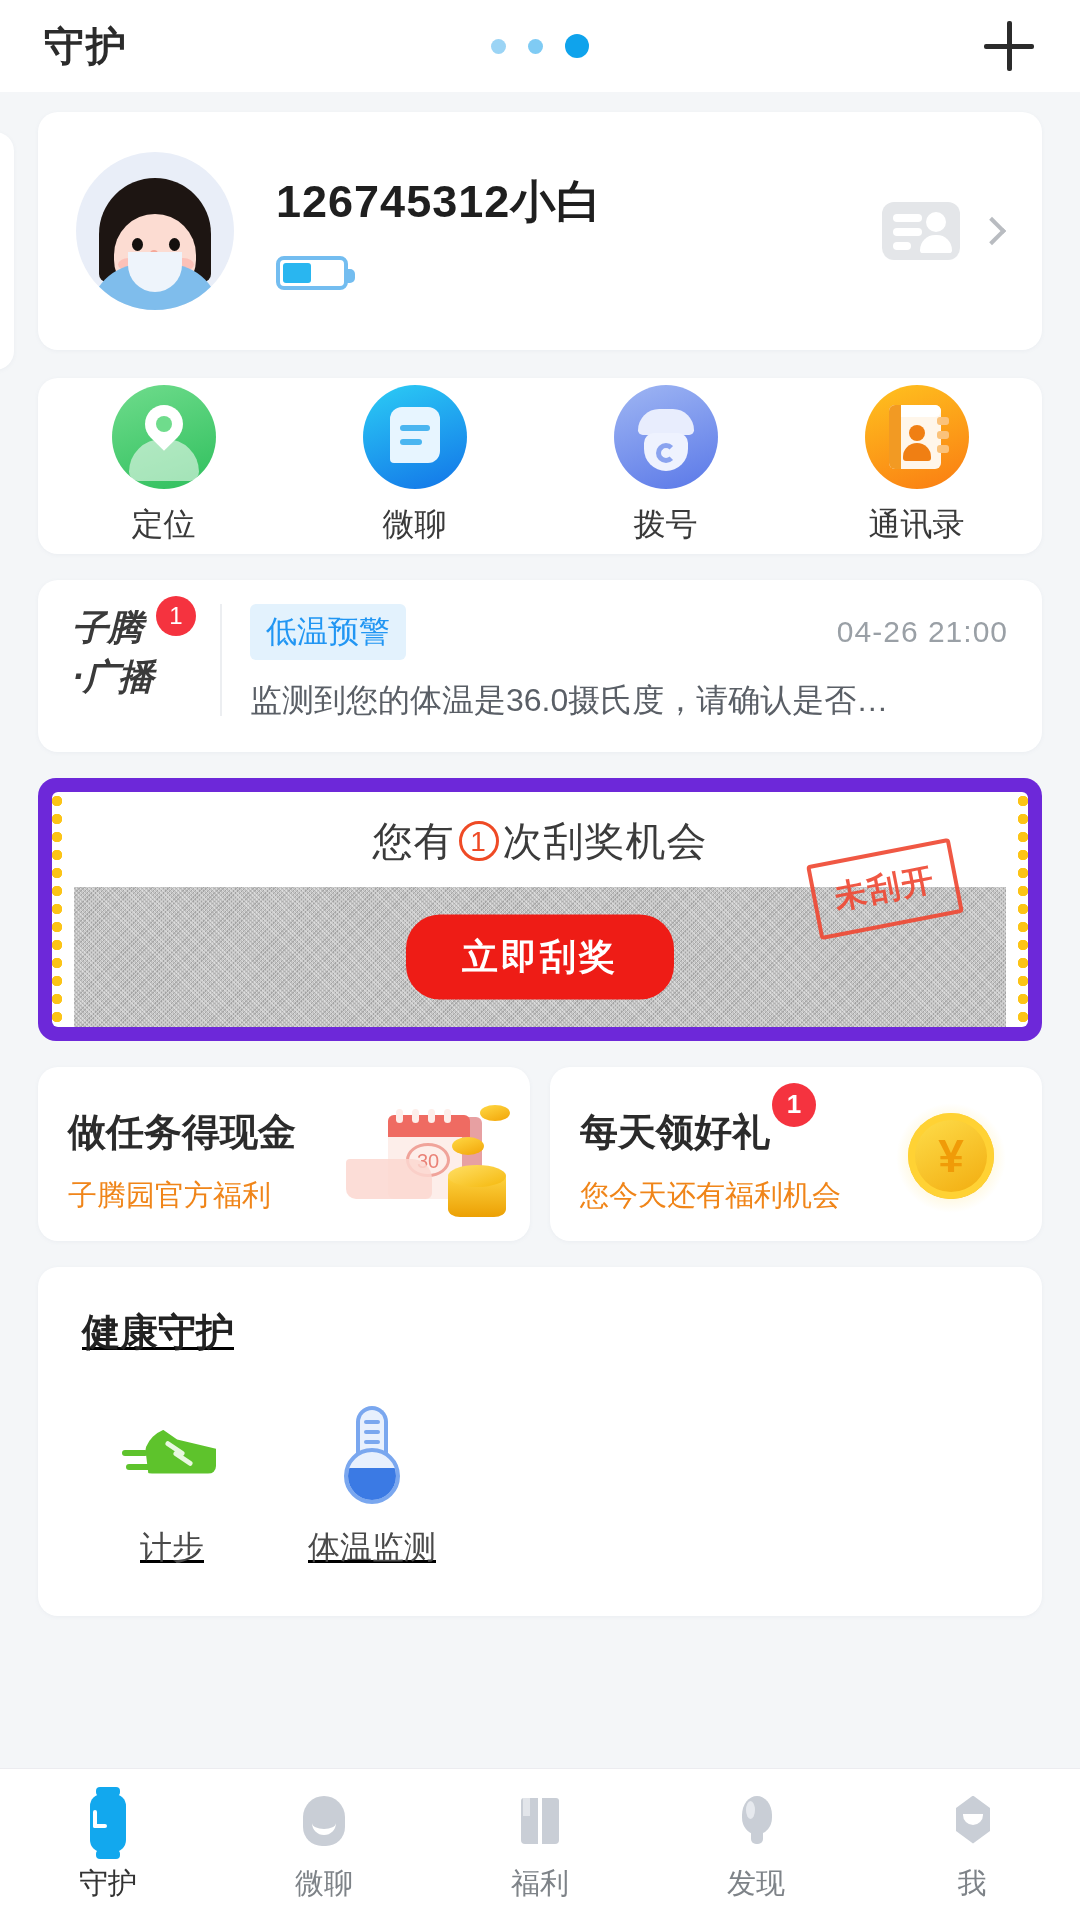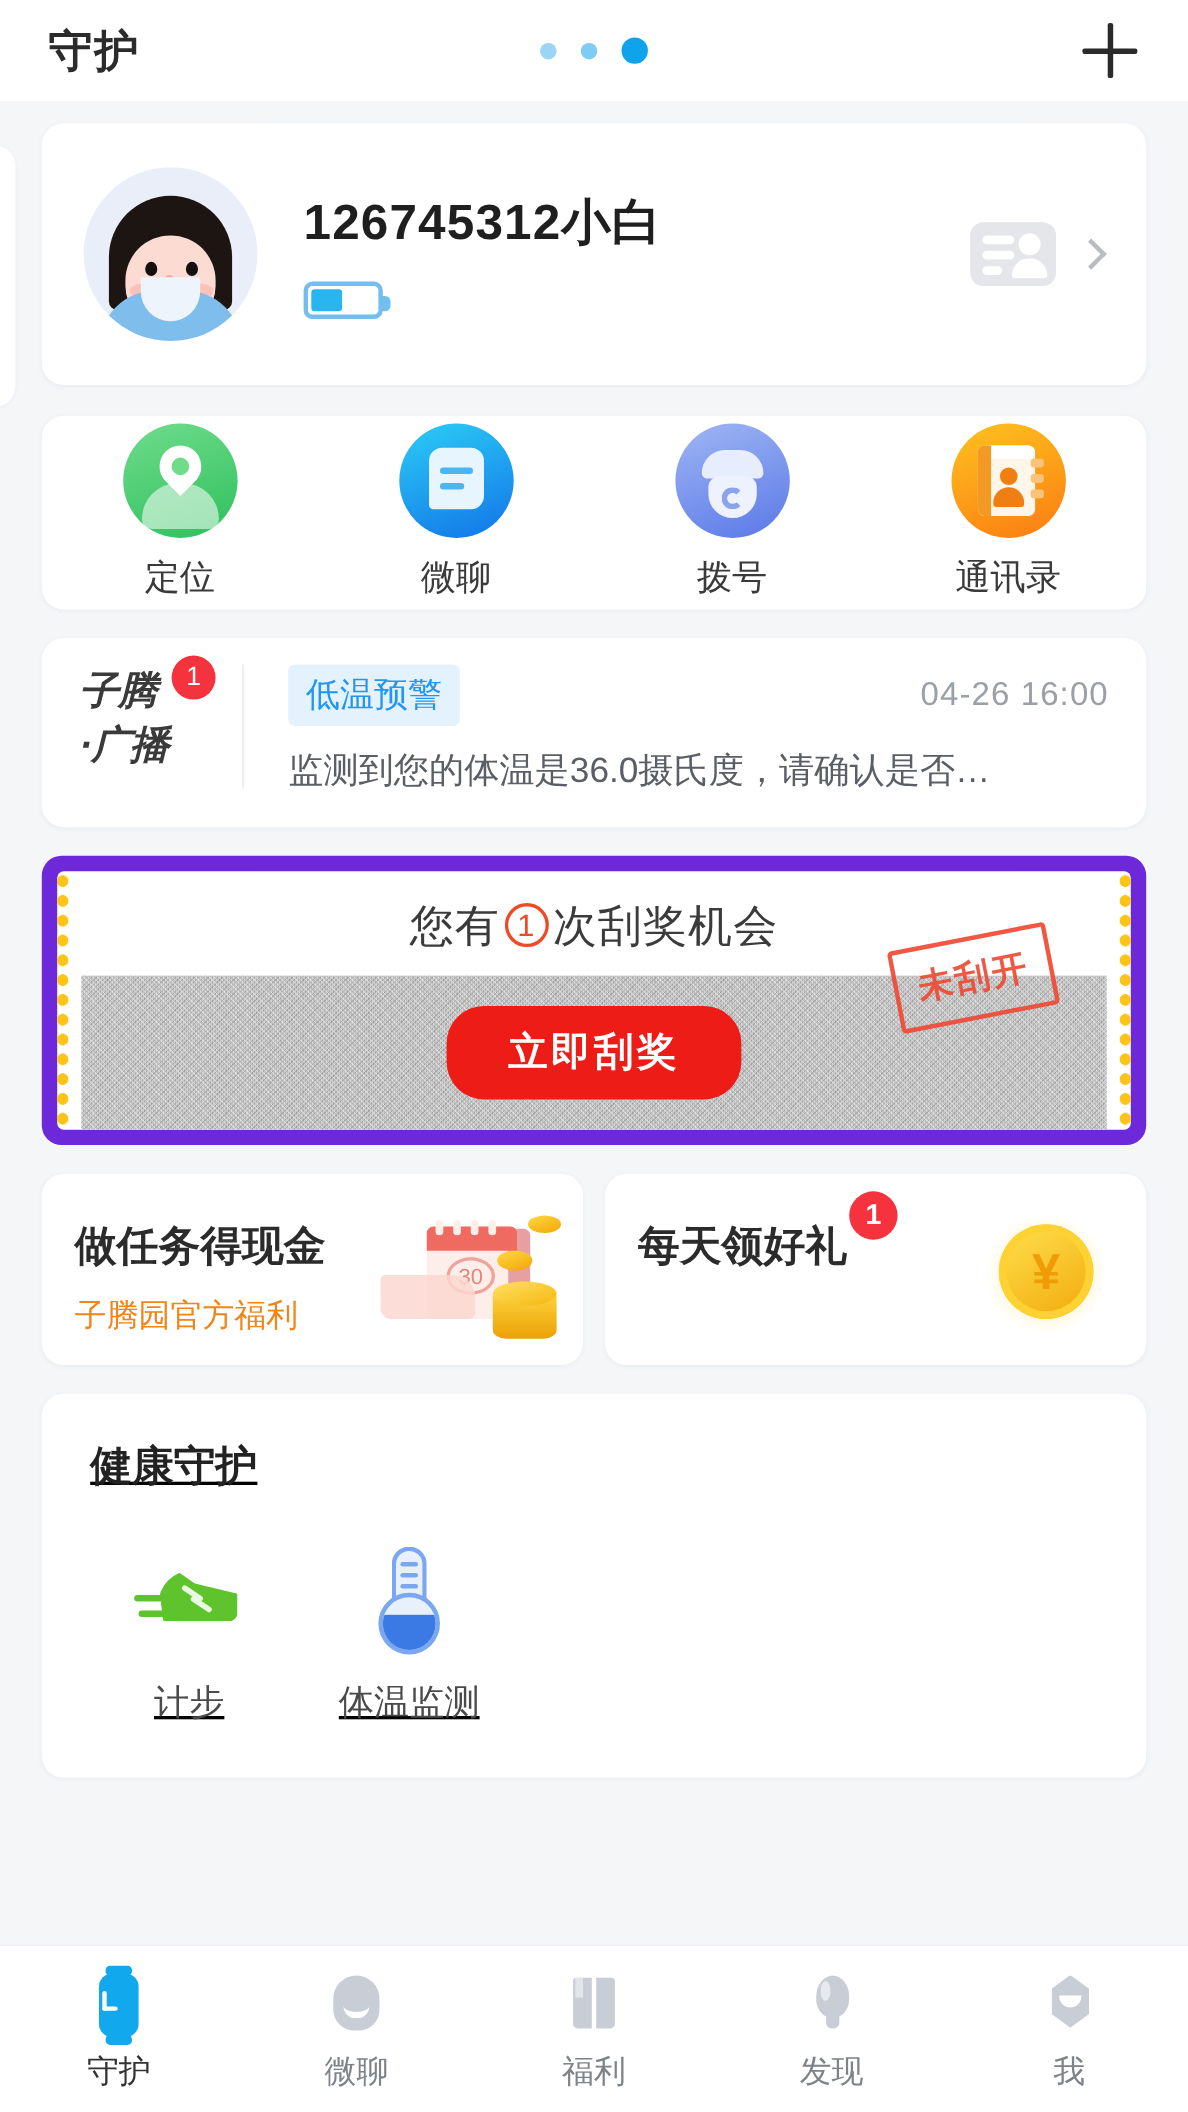--- a/index.html
+++ b/index.html
@@ -191,21 +191,21 @@
   .bc-logo-l1,.bc-logo-l2{
     font-weight:800; font-style:italic; color:#3a3a3a;
     font-size:36px; letter-spacing:-1px; line-height:1.35;
   }
   .bc-badge{
     position:absolute; right:24px; top:-8px;
     min-width:40px; height:40px; border-radius:20px; background:#f5333f;
     color:#fff; font-size:24px; display:flex; align-items:center;
     justify-content:center; padding:0 8px;
   }
-  .bc-right{ flex:1; margin-left:40px; }
+  .bc-right{ flex:1; margin-left:28px; }
   .bc-row{ display:flex; align-items:center; justify-content:space-between; }
   .bc-tag{
     background:#e3f2fd; color:#2196f3; font-size:31px;
     padding:7px 16px; border-radius:6px;
   }
   .bc-time{ font-size:30px; color:#9aa0a6; letter-spacing:1px; }
   .bc-msg{
     margin-top:20px; font-size:32px; color:#5a5f66; line-height:1.3;
     white-space:nowrap; overflow:hidden;
   }
@@ -478,21 +478,21 @@
 
   <div class="card broadcast">
     <div class="bc-logo">
       <div class="bc-logo-l1">子腾</div>
       <div class="bc-logo-l2">·广播</div>
       <div class="bc-badge">1</div>
     </div>
     <div class="bc-right">
       <div class="bc-row">
         <span class="bc-tag">低温预警</span>
-        <span class="bc-time">04-26 16:00</span>
+        <span class="bc-time">04-26 21:00</span>
       </div>
       <div class="bc-msg">监测到您的体温是36.0摄氏度，请确认是否…</div>
     </div>
   </div>
 
   <div class="ticket">
     <div class="ticket-inner">
       <div class="ticket-title">
         <span>您有</span><span class="circ-num">1</span><span>次刮奖机会</span>
       </div>
@@ -523,20 +523,21 @@
         <div class="coin-stack"></div>
         <div class="coin-top"></div>
       </div>
     </div>
 
     <div class="card promo">
       <div class="promo-title">
         <span>每天领好礼</span>
         <span class="promo-badge">1</span>
       </div>
+      <div class="promo-sub">您今天还有福利机会</div>
       <div class="art2">
         <div class="coin-glow"></div>
         <div class="coin-big">
           <div class="coin-yen">¥</div>
         </div>
       </div>
     </div>
   </div>
 
   <div class="card health">

